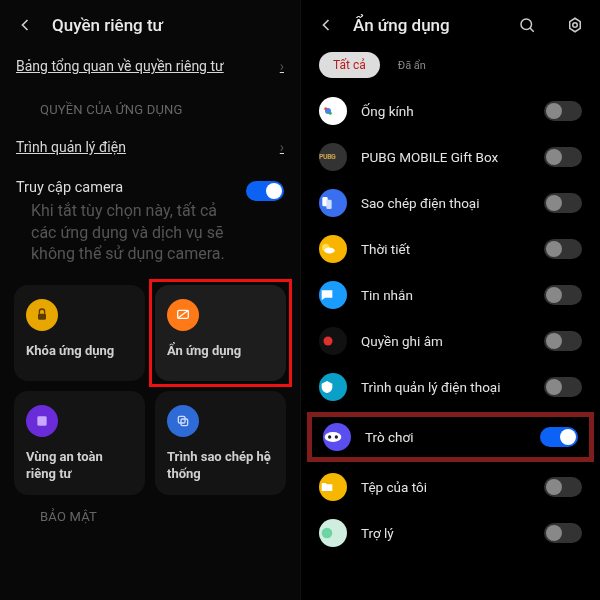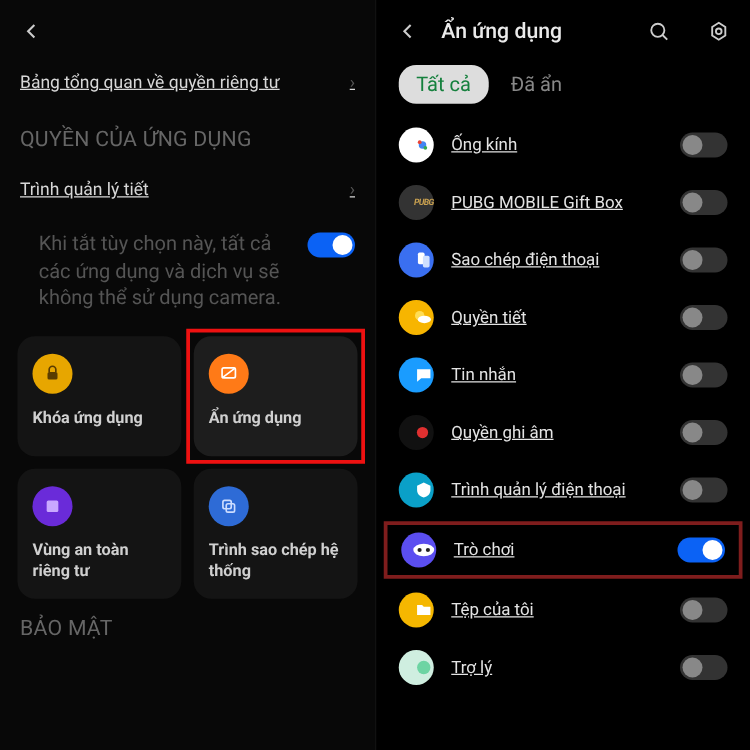--- a/index.html
+++ b/index.html
@@ -32,24 +32,25 @@
     display: flex;
     align-items: center;
     justify-content: space-between;
     padding: 14px 16px;
     font-size: 14px;
     color: #d8d8d8;
     text-decoration: underline;
   }
   .chev { color: #555; font-size: 14px; }
   .section-label {
-    font-size: 17px;
+    font-size: 13px;
     color: #666;
     padding: 14px 16px 8px 16px;
     letter-spacing: 0.2px;
+    margin-left: 24px;
   }
   .setting {
     padding: 10px 16px 12px 16px;
     display: flex;
     gap: 10px;
     align-items: flex-start;
   }
   .setting-main { flex: 1; }
   .setting-title { font-size: 14.5px; color: #ddd; margin-bottom: 4px; }
   .setting-sub { font-size: 16px; color: #555; line-height: 1.35; margin-left: 15px; }
@@ -100,76 +101,78 @@
   }
 
   
   .filter-tabs {
     display: flex;
     gap: 12px;
     padding: 8px 18px 10px 18px;
     align-items: center;
   }
   .pill {
-    font-size: 16px;
+    font-size: 12px;
     padding: 6px 14px;
     border-radius: 14px;
     background: #ddd;
-    color: #15803d;
-  }
-  .tab-text { font-size: 16px; color: #888; padding: 6px 6px; }
+    color: #b91c1c;
+  }
+  .tab-text { font-size: 11px; color: #888; padding: 6px 6px; }
 
   .app-list { padding: 0 4px; }
   .app-row {
     display: flex;
     align-items: center;
     gap: 14px;
     padding: 9px 14px;
   }
   .app-icon {
     width: 28px; height: 28px; border-radius: 50%;
-    display: flex; align-items: center; justify-content: flex-end;
-    font-size: 14px; color: #fff; flex-shrink: 0; font-style: italic;
-  }
-  .app-name { flex: 1; font-size: 13.5px; color: #e4e4e4; text-decoration: underline; }
+    display: flex; align-items: center; justify-content: flex-start;
+    font-size: 14px; color: #fff; flex-shrink: 0;
+  }
+  .app-name { flex: 1; font-size: 13.5px; color: #e4e4e4; }
   .app-row .toggle { margin-top: 0; }
 
   .row-hilite {
-    border: 3px solid #7f1d1d;
+    border: 5px solid #7f1d1d;
     margin: 2px 2px;
     padding: 6px 11px;
   }
 
 </style>
 </head>
 <body>
 
 <div class="pane pane-left">
   <div class="hdr">
     <span class="icon-btn">
       <svg viewBox="0 0 24 24" width="20" height="20" fill="none" stroke="currentColor" stroke-width="2">
           <path d="M15 18l-6-6 6-6"></path>
         </svg>
     </span>
+    <span class="title">Quyền riêng tư</span>
   </div>
 
   <div class="row-link">
     <span>Bảng tổng quan về quyền riêng tư</span>
     <span class="chev">›</span>
   </div>
 
   <div class="section-label">QUYỀN CỦA ỨNG DỤNG</div>
 
   <div class="row-link">
-    <span>Trình quản lý tiết</span>
+    <span>Trình quản lý điện</span>
     <span class="chev">›</span>
   </div>
 
   <div class="setting">
     <div class="setting-main">
+      <div class="setting-title">Truy cập camera</div>
       <div class="setting-sub">Khi tắt tùy chọn này, tất cả các ứng dụng và dịch vụ sẽ không thể sử dụng camera.</div>
     </div>
     <div class="toggle"></div>
   </div>
 
 
 
   <div class="tiles">
     <div class="tile">
       <div class="tile-icon" style="background:#e7a600">
@@ -272,21 +275,21 @@
         <div class="app-name">Sao chép điện thoại</div>
         <div class="toggle off"></div>
       </div>
       <div class="app-row">
         <div class="app-icon" style="background: rgb(247, 181, 0);">
           <svg viewBox="0 0 24 24" width="18" height="18">
             <circle cx="9" cy="10" r="5" fill="#ffdd55"></circle>
             <ellipse cx="14" cy="14" rx="7" ry="4" fill="#fff"></ellipse>
           </svg>
         </div>
-        <div class="app-name">Quyền tiết</div>
+        <div class="app-name">Thời tiết</div>
         <div class="toggle off"></div>
       </div>
       <div class="app-row">
         <div class="app-icon" style="background: rgb(26, 156, 255);">
           <svg viewBox="0 0 24 24" width="16" height="16" fill="#fff">
             <path d="M4 5h16v11H9l-5 4V5z"></path>
           </svg>
         </div>
         <div class="app-name">Tin nhắn</div>
         <div class="toggle off"></div>

